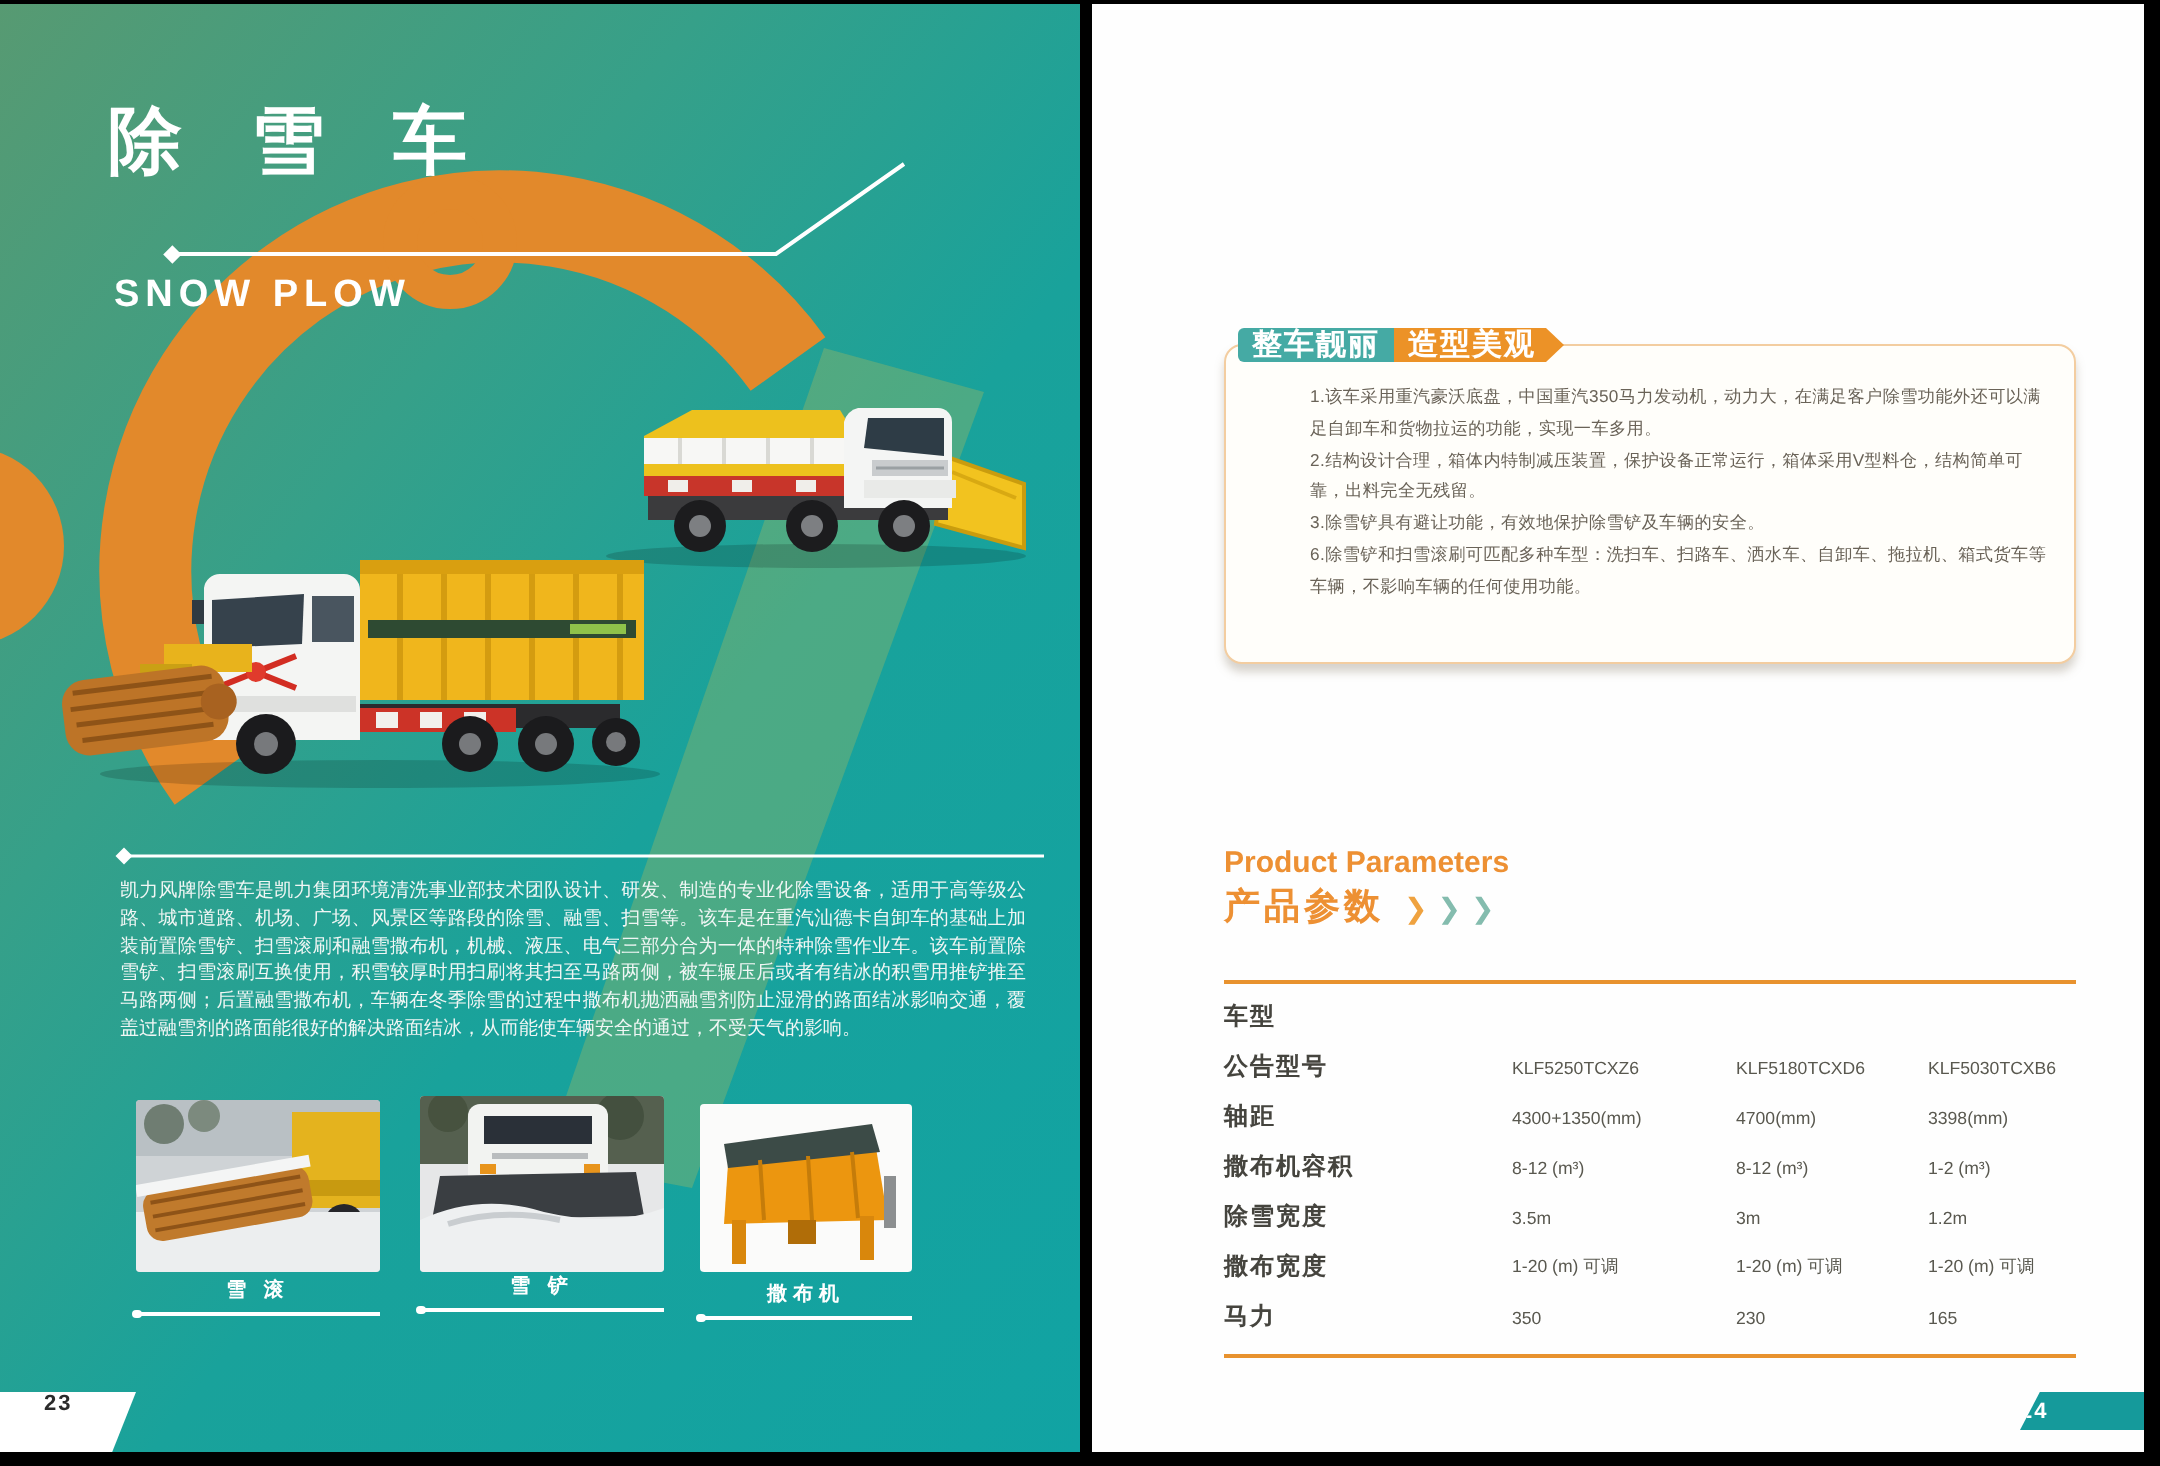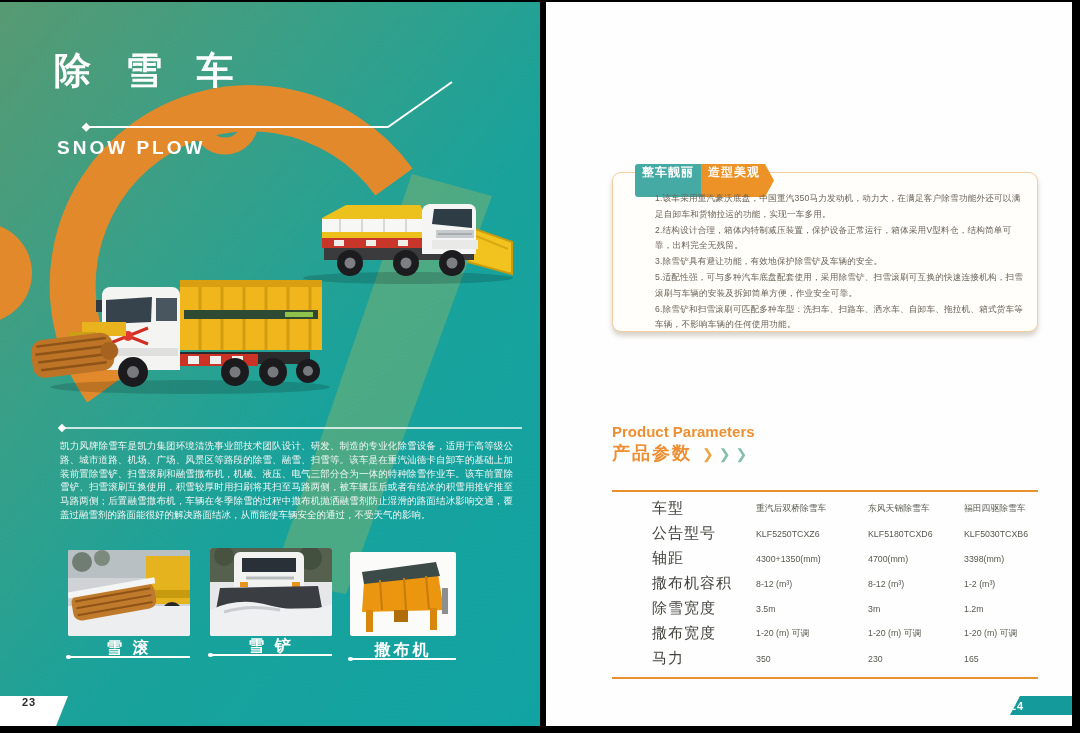--- a/index.html
+++ b/index.html
@@ -10,51 +10,51 @@
   .page-left{position:absolute;left:0;top:2px;width:540px;height:724px;overflow:hidden;
     background:linear-gradient(128deg,#579a72 0%,#36a089 32%,#19a29b 58%,#11a3a3 100%);}
   .decor-svg{position:absolute;left:0;top:0;}
   .title-cn{position:absolute;left:54px;top:44px;color:#ffffff;font-size:37px;font-weight:800;letter-spacing:12px;}
   .title-en{position:absolute;left:57px;top:100px;color:#ffffff;font-size:19px;font-weight:700;letter-spacing:3px;margin-top:35px;}
   .truck-a{position:absolute;left:288px;top:176px;}
   .truck-b{position:absolute;left:30px;top:268px;}
   .desc{position:absolute;left:60px;top:437px;width:453px;color:#f0f6f4;font-size:9.5px;line-height:13.8px;text-align:justify;}
   .g-item{position:absolute;}
   .g-photo{border-radius:2px;overflow:hidden;display:block;}
-  .g-label{position:absolute;width:100%;text-align:center;color:#ffffff;font-size:16px;font-weight:700;letter-spacing:3px;top:88px;}
+  .g-label{position:absolute;width:100%;text-align:center;color:#ffffff;font-size:10px;font-weight:700;letter-spacing:3px;top:88px;}
   .g-line{position:absolute;top:106px;left:0;right:0;height:1.5px;background:#ffffff;}
   .g-line::before{content:"";position:absolute;left:-2px;top:-1.5px;width:4.5px;height:4.5px;border-radius:50%;background:#ffffff;}
   .page-tab-left{position:absolute;left:0;top:694px;width:68px;height:36px;background:#ffffff;
     clip-path:polygon(0 0,100% 0,79% 100%,0 100%);display:flex;align-items:flex-start;}
   .page-tab-left span{margin-left:22px;font-size:11px;font-weight:700;color:#2b2b2b;letter-spacing:1px;}
 
   
   .page-right{position:absolute;left:546px;top:2px;width:526px;height:724px;background:#fefefe;overflow:hidden;
     box-shadow:-2px 0 3px rgba(0,0,0,0.10);}
   .sec-head{position:absolute;left:66px;}
   .sec-head .en{color:#ed9033;font-size:15px;font-weight:700;}
   .sec-head .cn{color:#ed9033;font-size:18px;font-weight:800;letter-spacing:2px;margin-top:1px;}
   .chev{font-size:14px;font-weight:800;margin-left:3px;}
   .chev.c1{color:#efa23f;}
   .chev.c2{color:#84bcae;}
   .chev.c3{color:#84bcae;}
 
   .features-box{position:absolute;left:66px;top:170px;width:424px;height:158px;background:#fffefa;
     border:1.5px solid #f3cda0;border-radius:9px;box-shadow:0 4px 5px rgba(140,130,110,0.35);}
-  .features-badge{position:absolute;left:22px;top:-9px;height:33px;display:flex;font-size:12px;color:#fff;
+  .features-badge{position:absolute;left:6px;top:-9px;height:17px;display:flex;font-size:15px;color:#fff;
     font-weight:700;line-height:17px;}
   .badge-l{background:#45aaa4;padding:0 7px;border-radius:3px 0 0 3px;letter-spacing:1px;}
   .badge-r{background:#ec9227;padding:0 14px 0 7px;letter-spacing:1px;
     clip-path:polygon(0 0,calc(100% - 9px) 0,100% 50%,calc(100% - 9px) 100%,0 100%);}
   .features-list{position:absolute;left:14px;top:18px;right:12px;}
   .feature-item{color:#6a6358;font-size:8.6px;line-height:15.8px;letter-spacing:0.2px;margin-left:28px;}
 
   .param-table{position:absolute;left:66px;top:488px;width:426px;border-top:2px solid #e8922e;border-bottom:2px solid #e8922e;padding:4px 0 6px 0;}
   .param-row{display:grid;grid-template-columns:144px 1fr;align-items:center;height:25px;}
-  .param-label{color:#45443e;font-size:15px;font-weight:400;letter-spacing:1px;margin-left:40px;}
+  .param-label{color:#45443e;font-size:12px;font-weight:700;letter-spacing:1px;}
   .param-values{display:grid;grid-template-columns:112px 96px auto;}
   .param-value{color:#59584f;font-size:8.8px;}
   .page-tab-right{position:absolute;right:0;top:694px;width:62px;height:19px;background:#159a9b;
     clip-path:polygon(16% 0,100% 0,100% 100%,0 100%);display:flex;align-items:center;}
   .page-tab-right span{font-size:11px;font-weight:700;color:#ffffff;letter-spacing:1px;}
 </style>
 </head>
 <body>
 
 <div class="canvas">
@@ -240,47 +240,38 @@
       </div>
       <div class="features-list">
 
           <div class="feature-item">1.该车采用重汽豪沃底盘，中国重汽350马力发动机，动力大，在满足客户除雪功能外还可以满足自卸车和货物拉运的功能，实现一车多用。</div>
 
           <div class="feature-item">2.结构设计合理，箱体内特制减压装置，保护设备正常运行，箱体采用V型料仓，结构简单可靠，出料完全无残留。</div>
 
           <div class="feature-item">3.除雪铲具有避让功能，有效地保护除雪铲及车辆的安全。</div>
 
 
-          <div class="feature-item">5.适配性强，可与多种汽车底盘配套使用，采用除雪铲、扫雪滚刷可互换的快速连接机构，扫雪滚刷与车辆的安装及拆卸简单方便，作业安全可靠。</div>
 
           <div class="feature-item">6.除雪铲和扫雪滚刷可匹配多种车型：洗扫车、扫路车、洒水车、自卸车、拖拉机、箱式货车等车辆，不影响车辆的任何使用功能。</div>
 
         </div>
     </div>
 
     <div class="sec-head" style="top:421px;">
       <div class="en">Product Parameters</div>
       <div class="cn">
         <span>产品参数</span>
         <span class="chev c1">❯</span><span class="chev c2">❯</span><span class="chev c3">❯</span>
       </div>
     </div>
 
     <div class="param-table">
 
         <div class="param-row">
           <div class="param-label">车型</div>
-          <div class="param-values">
-
-              <div class="param-value">重汽后双桥除雪车</div>
-
-              <div class="param-value">东风天锦除雪车</div>
-
-              <div class="param-value">福田四驱除雪车</div>
-            </div>
         </div>
 
         <div class="param-row">
           <div class="param-label">公告型号</div>
           <div class="param-values">
 
               <div class="param-value">KLF5250TCXZ6</div>
 
               <div class="param-value">KLF5180TCXD6</div>
 

